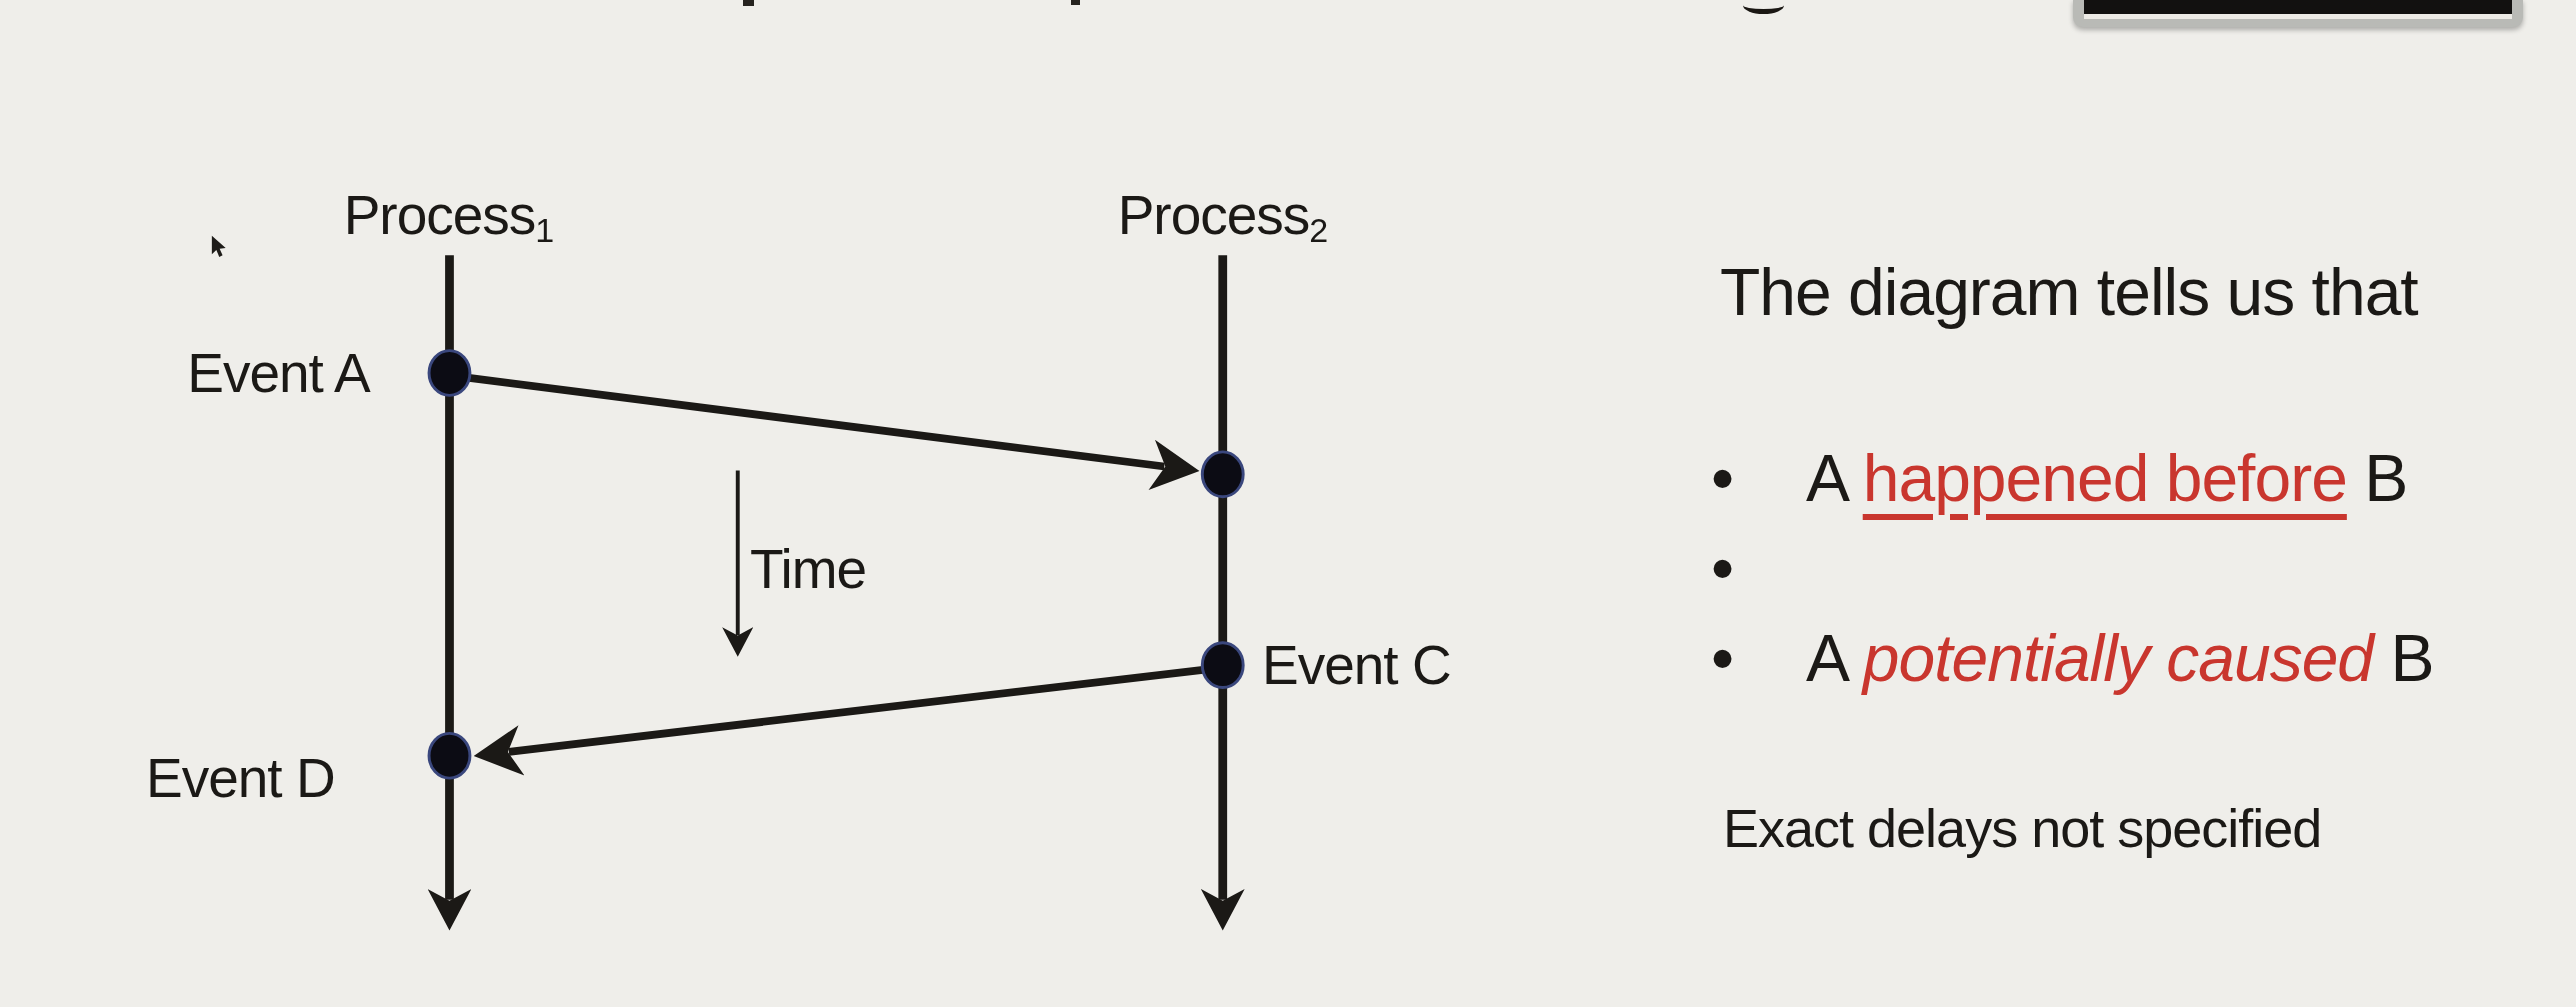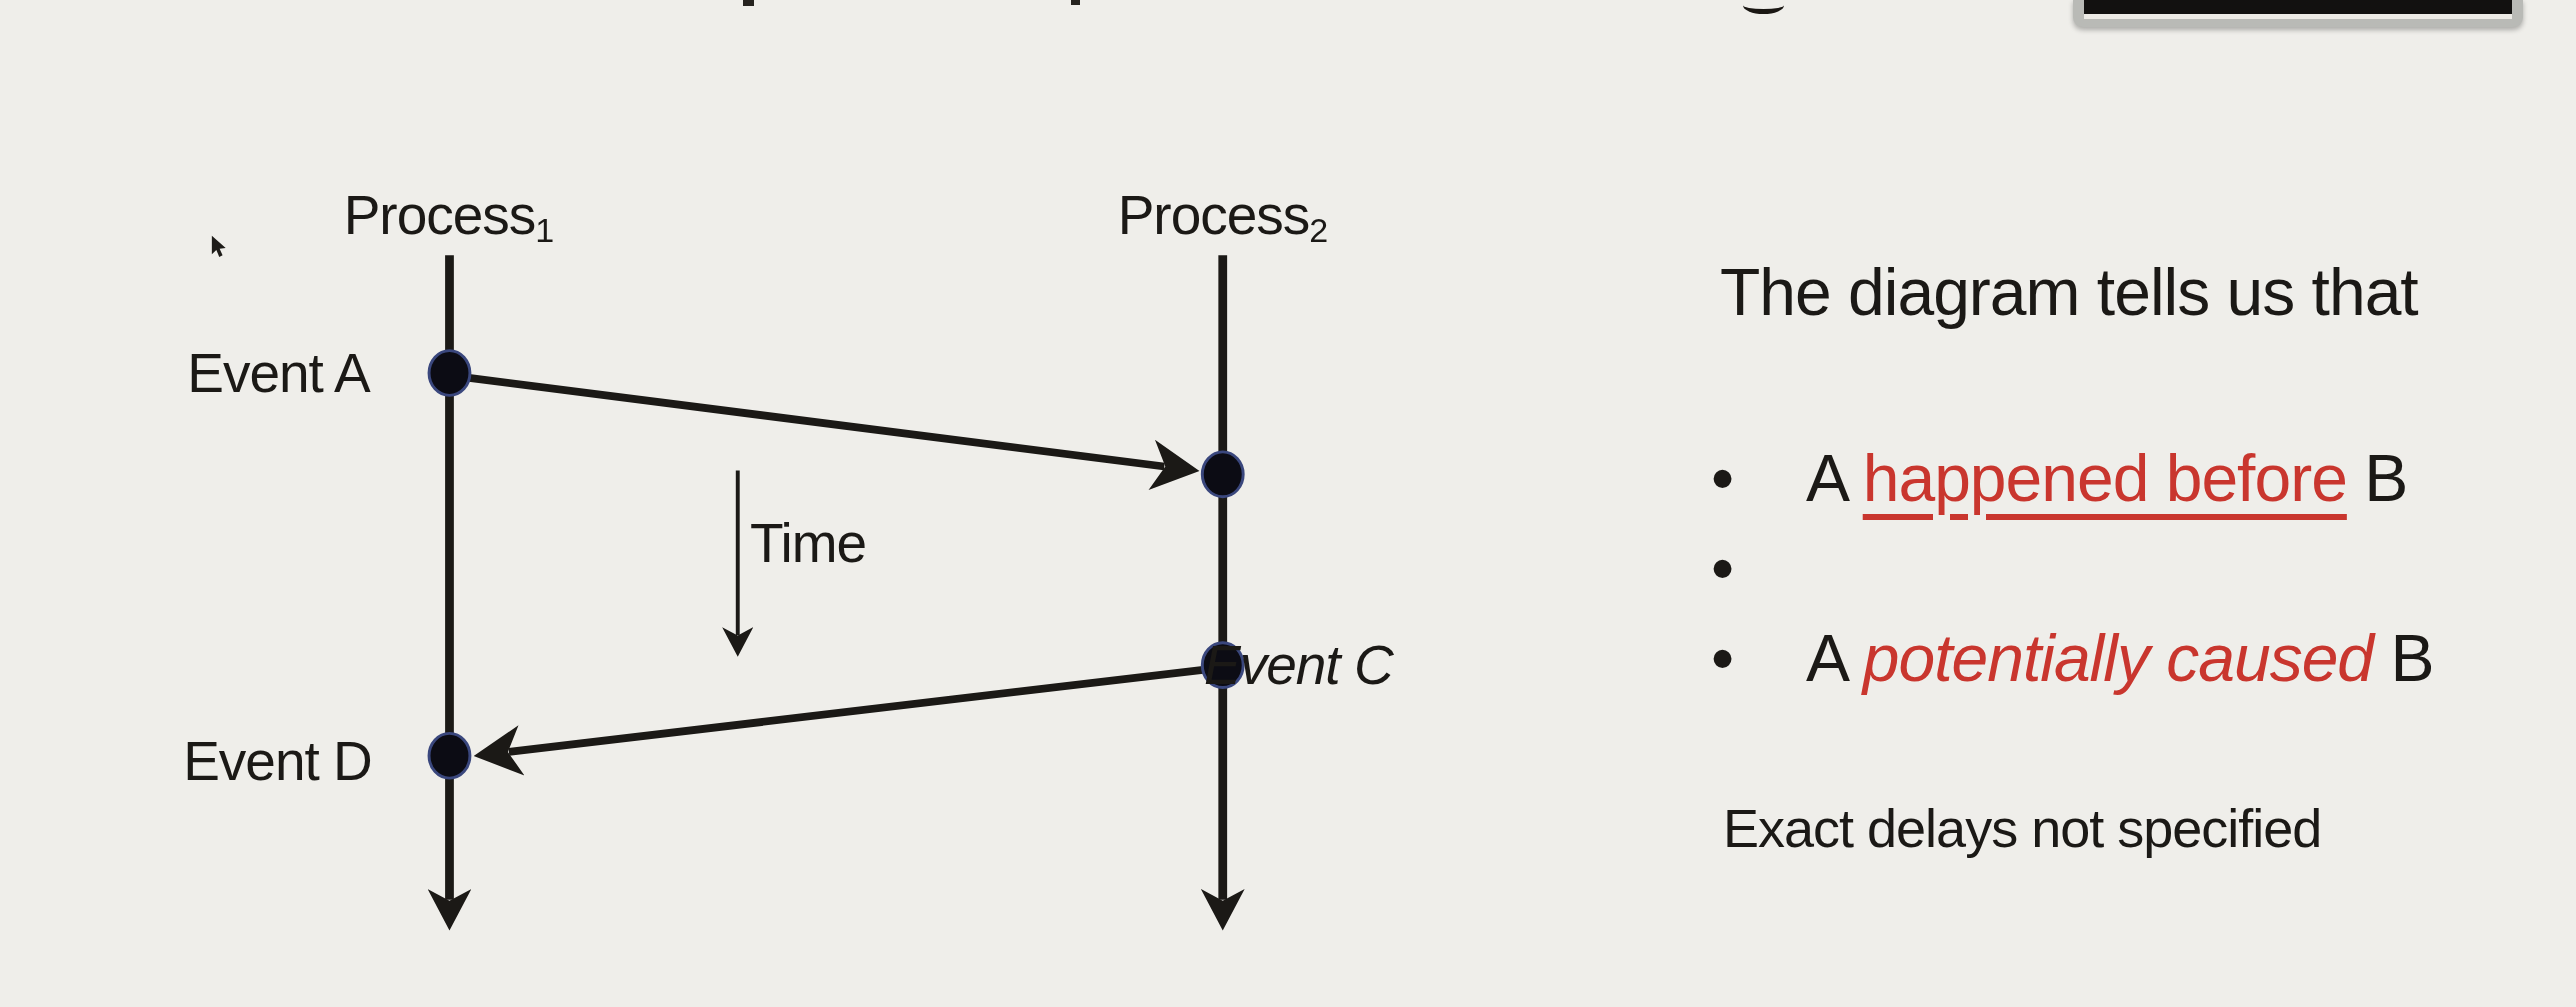--- a/index.html
+++ b/index.html
@@ -32,23 +32,23 @@
     letter-spacing: -1px;
     white-space: nowrap;
     color: var(--ink);
   }
   .process-lbl { width: 292px; text-align: center; line-height: 60px; }
   .process-lbl sub { font-size: 0.62em; vertical-align: -0.22em; letter-spacing: 0; }
   #process1-lbl { left: 303px;  top: 185px; }
   #process2-lbl { left: 1077px; top: 185px; }
   #event-a-lbl  { left: 146px;  top: 344px; width: 265px; text-align: center; }
   #event-b-lbl  { left: 1262px; top: 445px; }
-  #event-c-lbl  { left: 1204px; top: 636px; font-style: italic; }
-  #event-d-lbl  { left: 146px;  top: 732px; width: 263px; text-align: center; }
-  #time-lbl     { left: 750px;  top: 514px; }
+  #event-c-lbl  { left: 1262px; top: 636px; }
+  #event-d-lbl  { left: 146px;  top: 749px; width: 263px; text-align: left; }
+  #time-lbl     { left: 750px;  top: 540px; }
 
   
   .rp { position: absolute; white-space: nowrap; letter-spacing: -1px; }
   .rp-title  { left: 1711px; top: 253px; font-size: 66px; line-height: 78px; margin-left: 9px; }
   .rp-footer { left: 1723px; top: 789px; font-size: 54px; line-height: 78px; }
   .rp-bullets { left: 1711px; top: 433px; font-size: 66px; }
   .bullet-row { display: flex; line-height: 90px; }
   .bullet-mark { width: 95px; flex: 0 0 95px; }
   .em-underline {
     color: var(--red);

